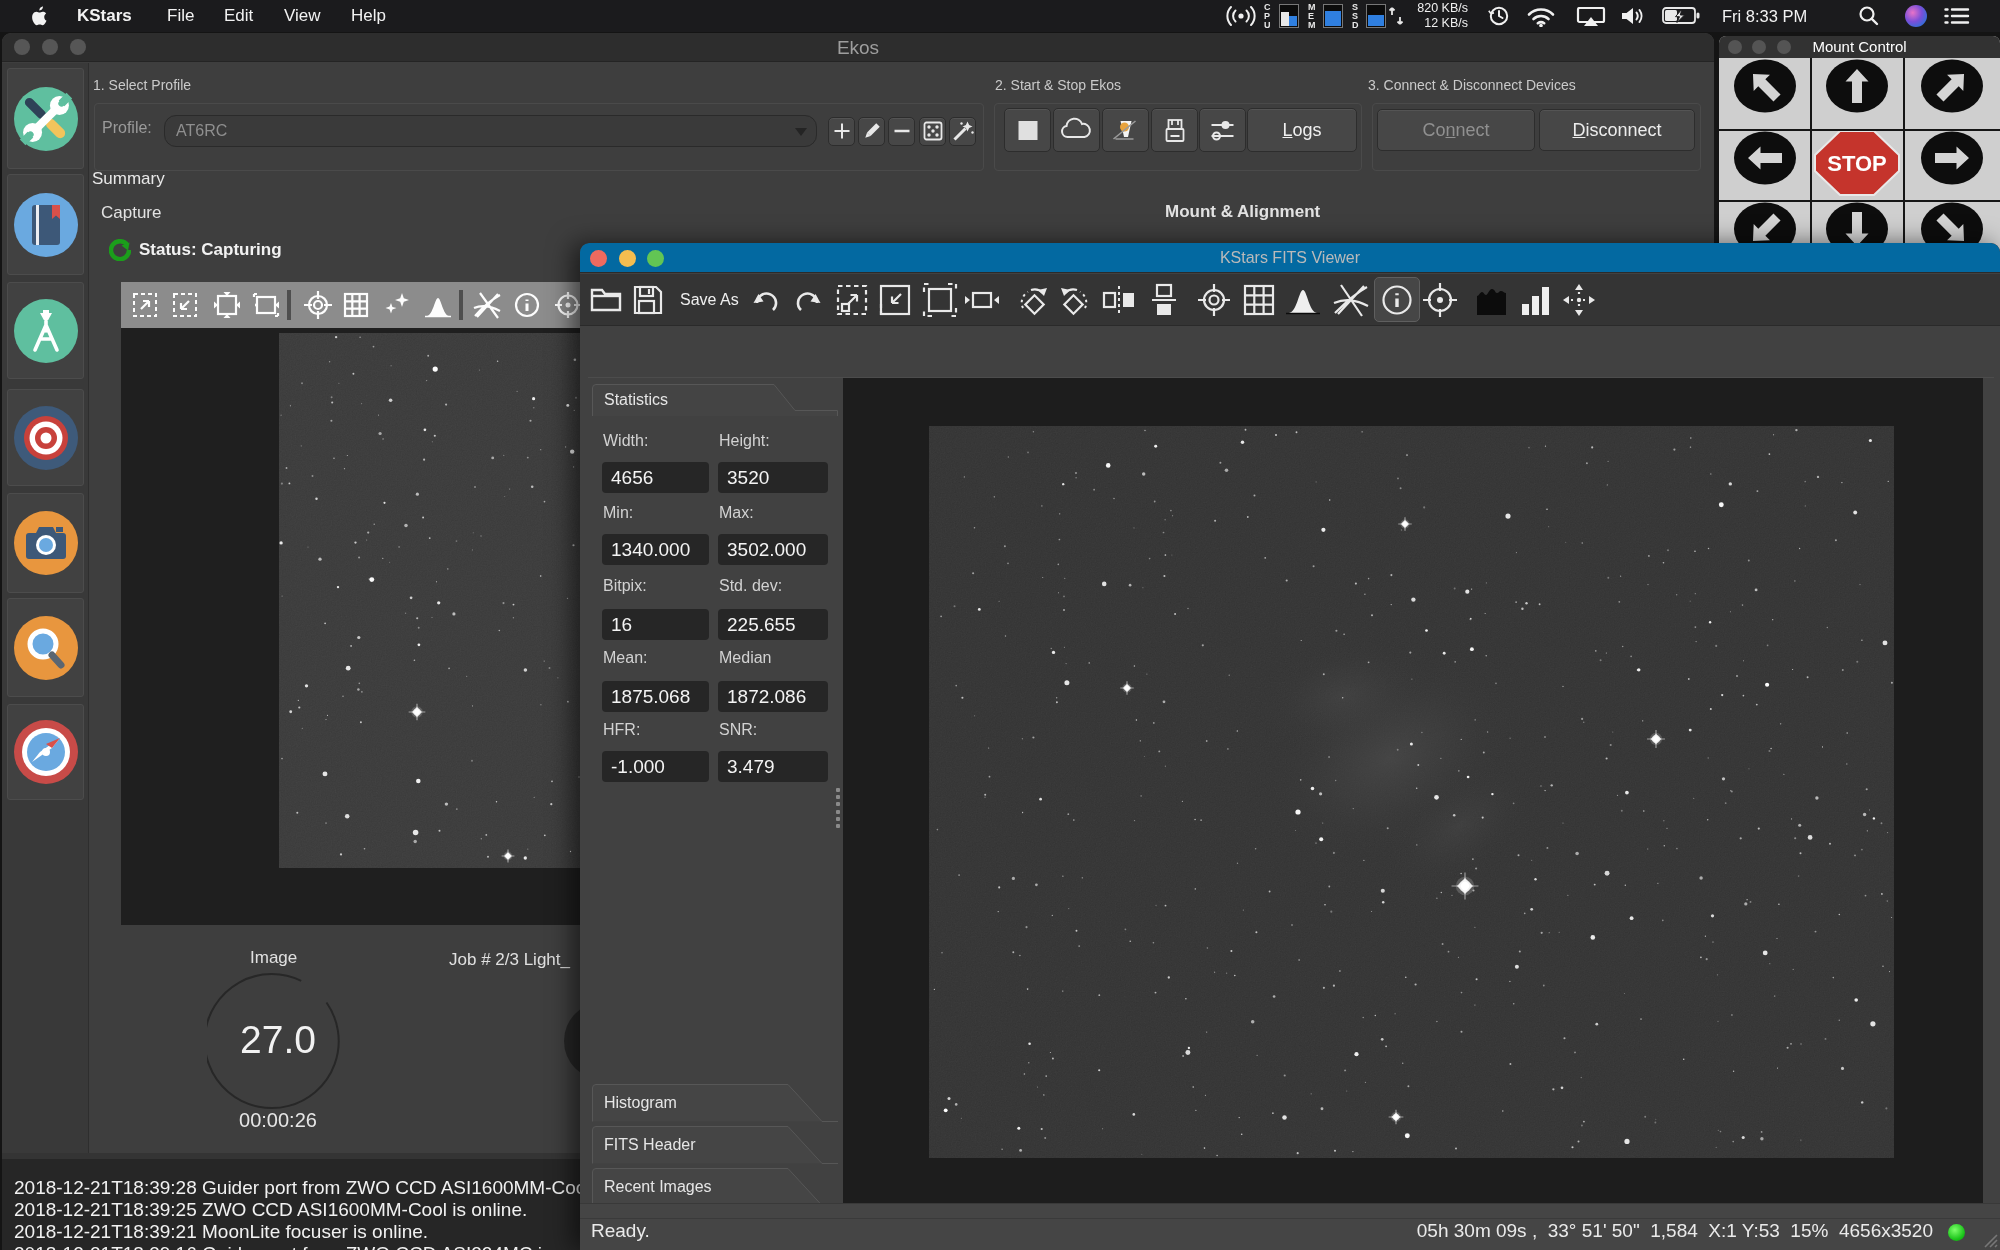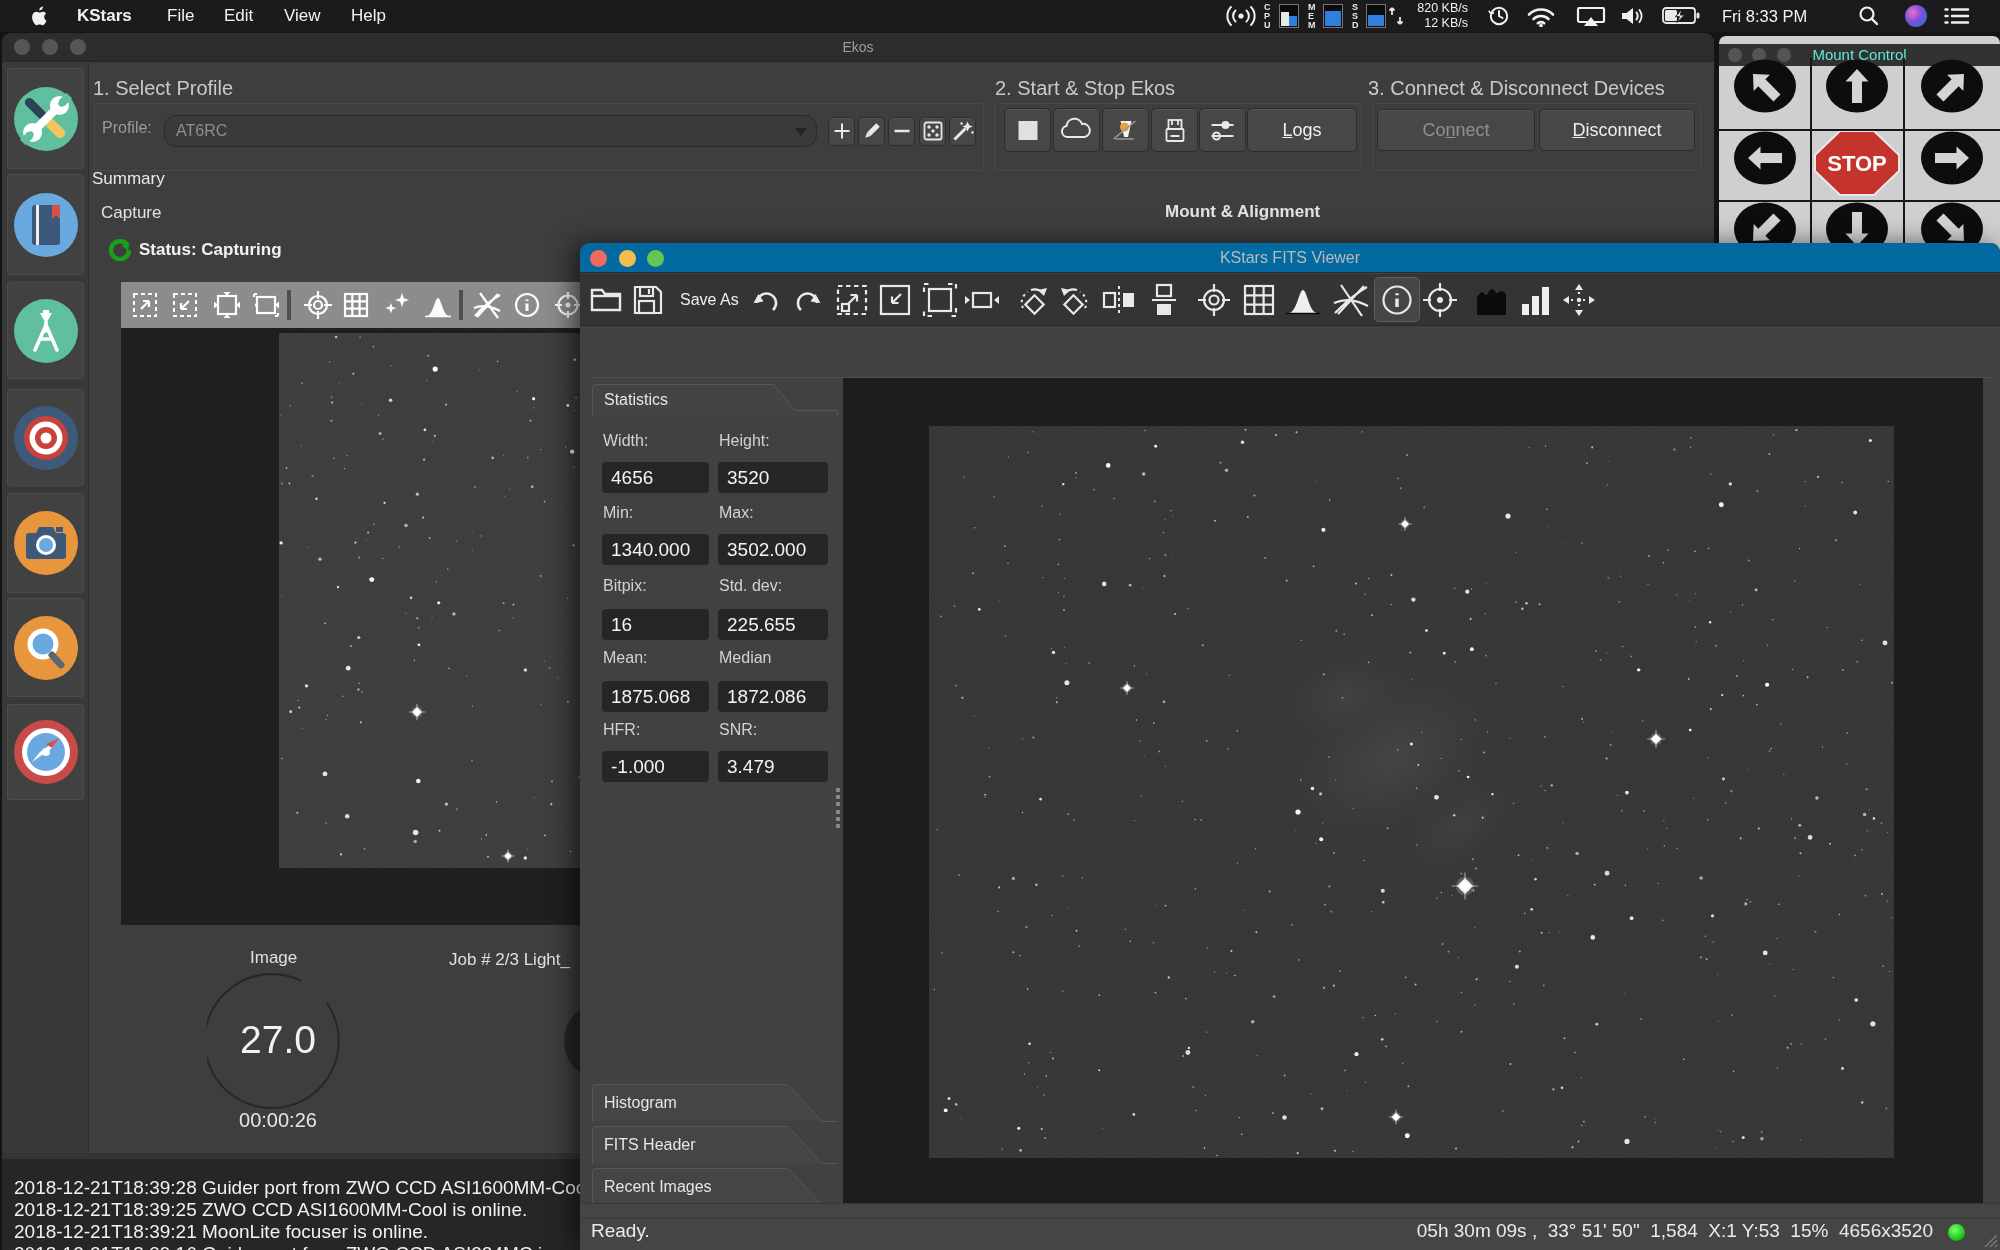--- a/index.html
+++ b/index.html
@@ -5,35 +5,35 @@
 html,body{width:2000px;height:1250px;overflow:hidden;background:#141414;font-family:"Liberation Sans",sans-serif}
 .abs{position:absolute}
 
 #menubar{position:absolute;left:0;top:0;width:2000px;height:32px;background:#1b1b1d;color:#f2f2f2;font-size:17px}
 #menubar .mi{position:absolute;top:0;height:32px;line-height:32px}
 
 .winbar-dot{position:absolute;border-radius:50%}
 
 #ekos{position:absolute;left:2px;top:33px;width:1712px;height:1217px;background:#3e3e3e;border-radius:9px 9px 0 0;overflow:hidden}
 #ekos-title{position:absolute;left:0;top:0;width:100%;height:29px;background:#2d2d2d;border-bottom:1px solid #242424;border-radius:9px 9px 0 0}
-.gtitle{position:absolute;color:#cacaca;font-size:20px}
+.gtitle{position:absolute;color:#cacaca;font-size:14px}
 .gbox{position:absolute;border:1px solid #4a4a4a;border-radius:4px}
 .btn{position:absolute;background:#474747;border:1px solid #2d2d2d;border-radius:5px;box-shadow:inset 0 1px 0 rgba(255,255,255,0.07)}
 .btn svg{position:absolute;left:50%;top:50%;transform:translate(-50%,-50%)}
 #sidebar{position:absolute;left:0;top:30px;width:87px;height:1090px;background:#393939;border-right:1px solid #2e2e2e}
 .tile{position:absolute;left:5px;width:77px;background:#414141;border:1px solid #4c4c4c;border-radius:3px}
 .tile svg{position:absolute;left:50%;top:50%;transform:translate(-50%,-50%)}
 
 #cap-toolbar{position:absolute;left:119px;top:249px;width:463px;height:46px;background:#8c8c8c}
 #cap-dark{position:absolute;left:119px;top:295px;width:463px;height:597px;background:#1f1f1f}
 
 #ekos-log{position:absolute;left:0px;top:1120px;width:1712px;height:97px;background:#262626;border-top:6px solid #343434;color:#f1f1f1;font-size:19px}
 
 #mount{position:absolute;left:1719px;top:36px;width:281px;height:400px;background:#cfcfcf;border-radius:7px 7px 0 0;overflow:hidden}
-#mount-title{position:absolute;left:0;top:8px;width:100%;height:22px;background:#323232;color:#5eead4;font-size:15px;text-align:center;line-height:22px}
+#mount-title{position:absolute;left:0;top:0;width:100%;height:22px;background:#323232;color:#ffffff;font-size:15px;text-align:center;line-height:22px}
 .mcell{position:absolute;display:flex;align-items:flex-start;justify-content:center}
 
 #fits{position:absolute;left:580px;top:243px;width:1420px;height:1007px;background:#414141;border-radius:9px 9px 0 0;overflow:hidden;box-shadow:-8px 0 24px rgba(0,0,0,0.55)}
 #fits-title{position:absolute;left:0;top:0;width:100%;height:30px;background:#0369a1;border-bottom:1px solid #2b2b2b;border-radius:9px 9px 0 0}
 #fits-toolbar{position:absolute;left:0;top:31px;width:100%;height:52px;background:#343434;border-bottom:1px solid #2a2a2a}
 
 #fits-tabbar{position:absolute;left:0;top:83px;width:100%;height:42px;background:#424242;border-top:1px solid #333}
 #fits-tab{position:absolute;left:1px;top:1px;width:502px;height:41px;background:#4a4a4a;border-top:1px solid #575757;border-right:1px solid #323232}
 .statlabel{position:absolute;color:#d2d2d2;font-size:16px}
 .statfield{position:absolute;width:107px;height:31px;background:#262626;border-radius:4px;color:#f4f4f4;font-size:19px;line-height:31px;padding-left:9px}
@@ -127,21 +127,21 @@
         <path d="M1.5 2.5h2M8 2.5h16M1.5 9h2M8 9h16M1.5 15.5h2M8 15.5h16"></path>
       </g>
     </svg>
 </div>
 
 <div id="ekos">
   <div id="ekos-title">
     <div class="winbar-dot" style="left:12px;top:6px;width:16px;height:16px;background:#565656"></div>
     <div class="winbar-dot" style="left:40px;top:6px;width:16px;height:16px;background:#565656"></div>
     <div class="winbar-dot" style="left:68px;top:6px;width:16px;height:16px;background:#565656"></div>
-    <div style="position:absolute;left:0;width:100%;text-align:center;line-height:29px;color:#9e9e9e;font-size:14px">Ekos</div>
+    <div style="position:absolute;left:0;width:100%;text-align:center;line-height:29px;color:#9e9e9e;font-size:19px">Ekos</div>
   </div>
 
   <div class="gtitle" style="left:91px;top:44px">1. Select Profile</div>
   <div class="gtitle" style="left:993px;top:44px">2. Start &amp; Stop Ekos</div>
   <div class="gtitle" style="left:1366px;top:44px">3. Connect &amp; Disconnect Devices</div>
   <div class="gbox" style="left:92px;top:70px;width:890px;height:68px"></div>
   <div class="gbox" style="left:992px;top:70px;width:368px;height:68px"></div>
   <div class="gbox" style="left:1370px;top:70px;width:329px;height:68px"></div>
 
   <div class="abs" style="left:100px;top:86px;color:#9a9a9a;font-size:16px">Profile:</div>

